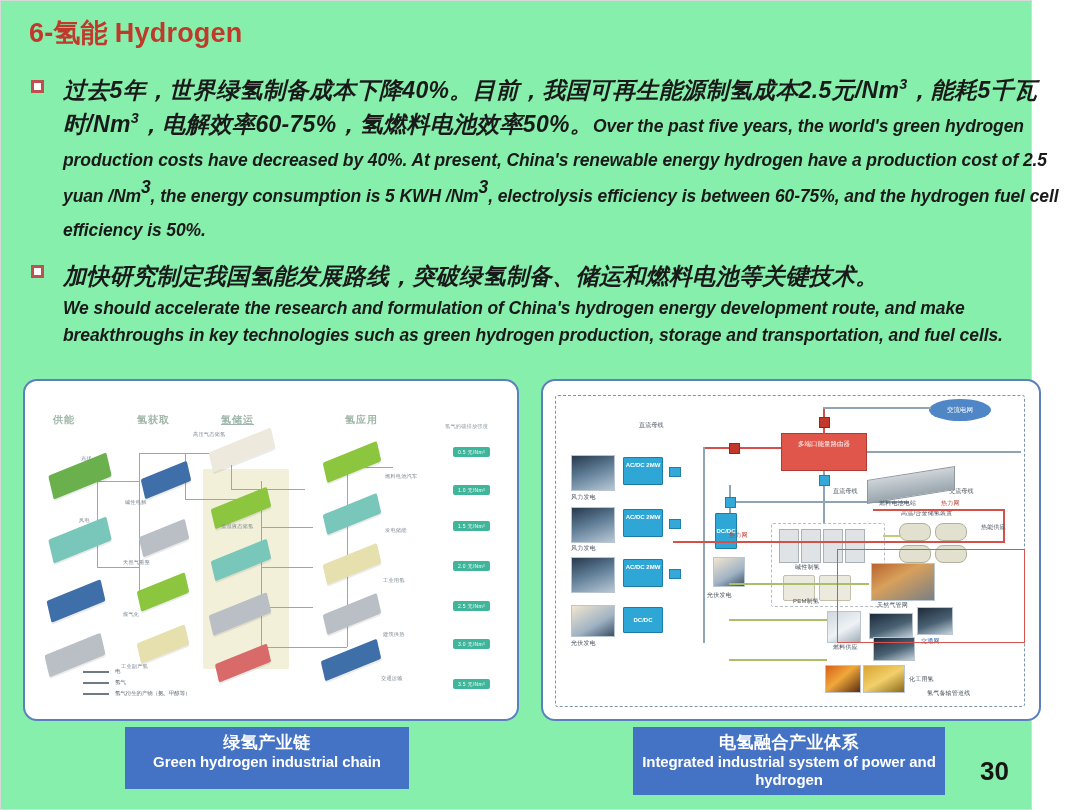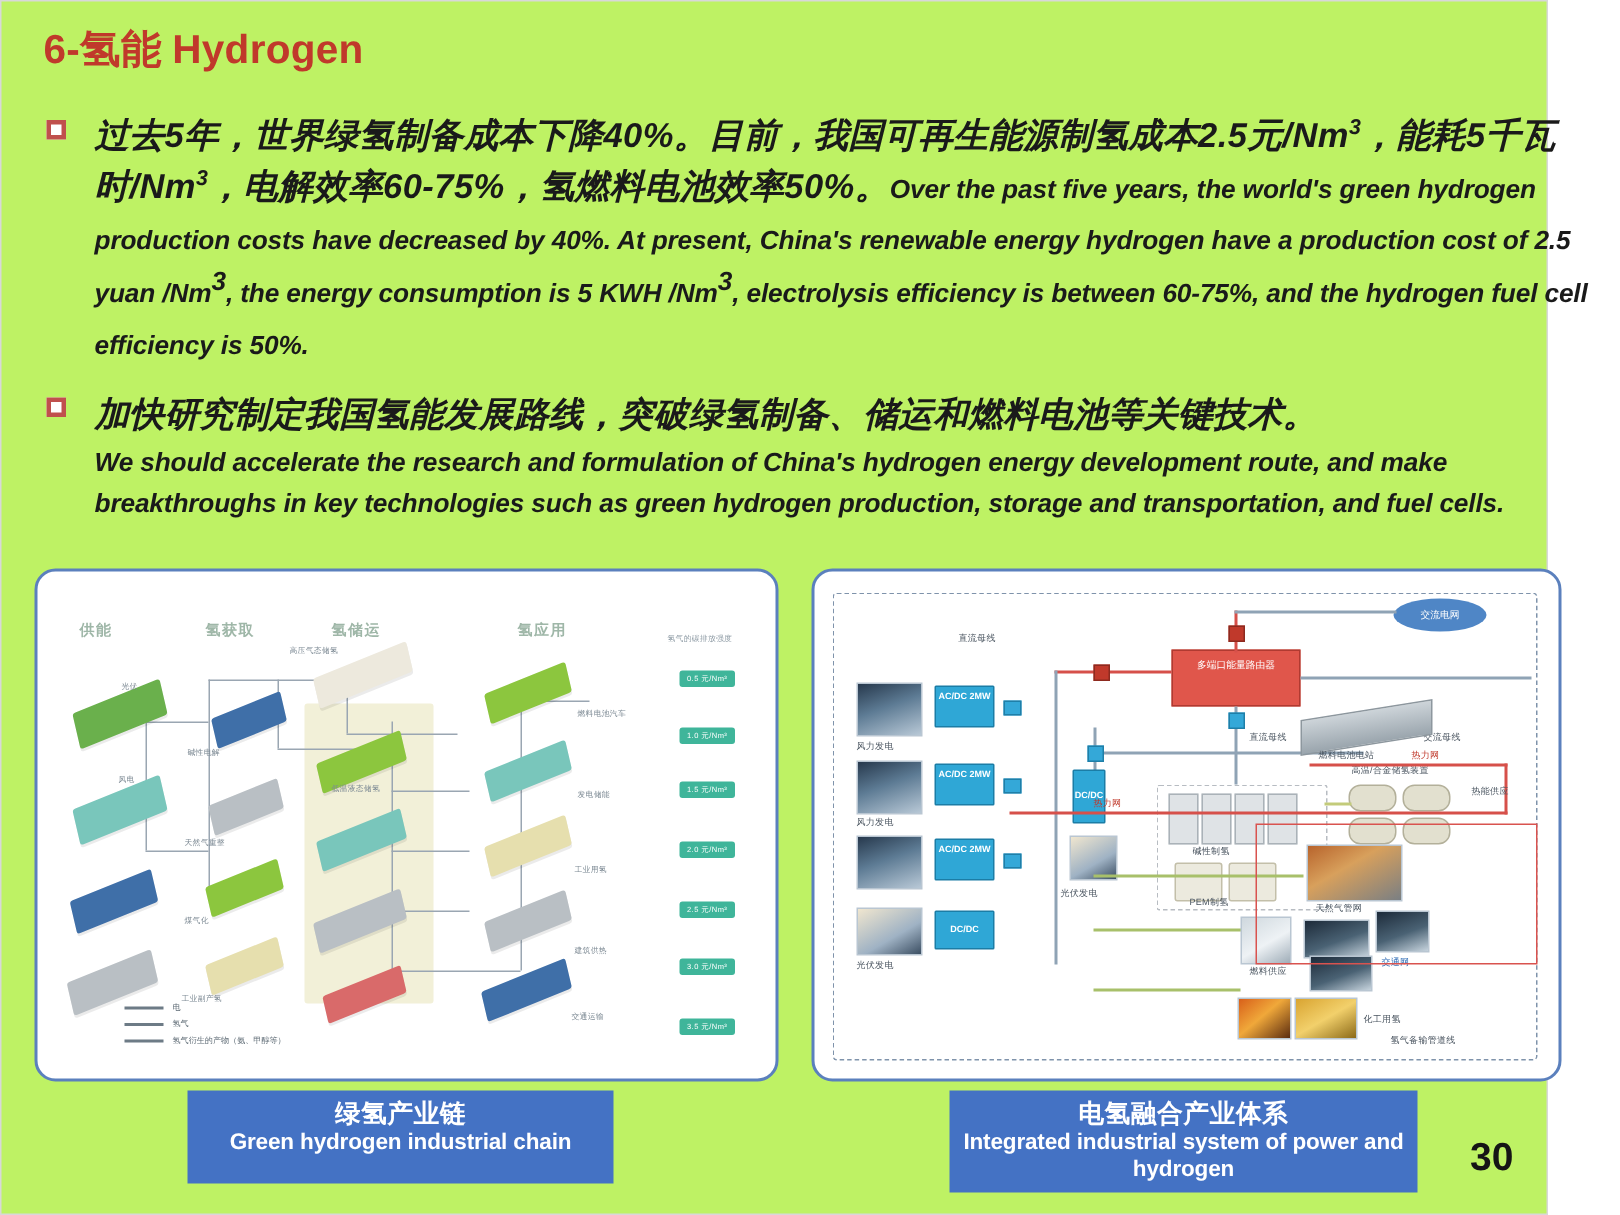--- a/index.html
+++ b/index.html
@@ -7,21 +7,21 @@
     width:1080px;height:810px;
     background:#ffffff;
     font-family:"Liberation Sans","DejaVu Sans",sans-serif;
     overflow:hidden;
   }
   .slide{
     position:relative;
     width:1032px;height:810px;
     box-sizing:border-box;
     border:1px solid #d8d8d8;
-    background:#bef264;
+    background:#86efac;
   }
 
   
   .title{
     position:absolute;left:28px;top:14px;
     font-size:27px;font-weight:bold;
     color:#c0392b;
     letter-spacing:0.2px;
     white-space:nowrap;
   }
@@ -283,21 +283,21 @@
       <div class="en-para">We should accelerate the research and formulation of China's hydrogen energy development route, and make breakthroughs in key technologies such as green hydrogen production, storage and transportation, and fuel cells.</div>
     </div>
 
   </div>
 
   <div class="panel" id="panel-left">
     <div class="ldiag">
 
       <div class="stage-label" style="left:28px;top:32px;">供能</div>
       <div class="stage-label" style="left:112px;top:32px;">氢获取</div>
-      <div class="stage-label" style="left:196px;top:32px;">氢储运</div>
+      <div class="stage-label" style="left:196px;top:32px;text-decoration:underline;">氢储运</div>
       <div class="stage-label" style="left:320px;top:32px;">氢应用</div>
 
       <div class="tiny" style="left:420px;top:42px;width:62px;color:#8d9aa4;">氢气的碳排放强度</div>
 
       <div class="yellowzone" style="left:178px;top:88px;width:86px;height:200px;"></div>
 
       <div class="ln lnh" style="left:72px;top:100px;width:42px;"></div>
       <div class="ln lnv" style="left:72px;top:100px;height:86px;"></div>
       <div class="ln lnh" style="left:72px;top:186px;width:42px;"></div>
       <div class="ln lnv" style="left:114px;top:72px;height:140px;"></div>

